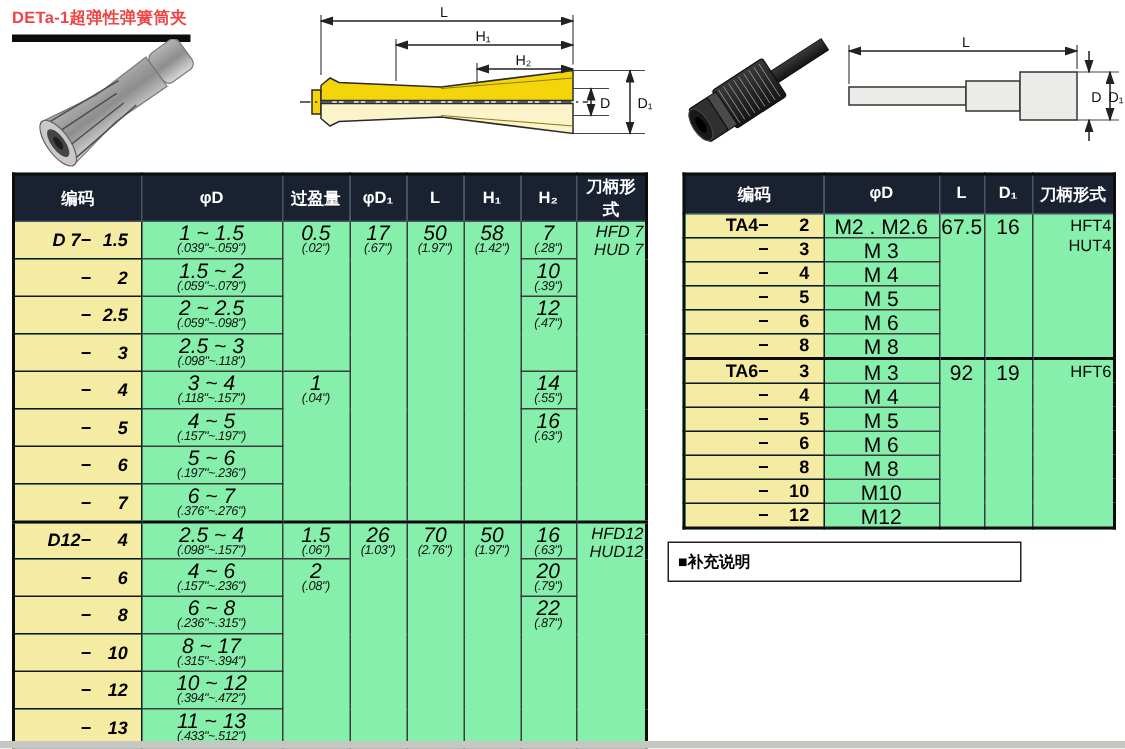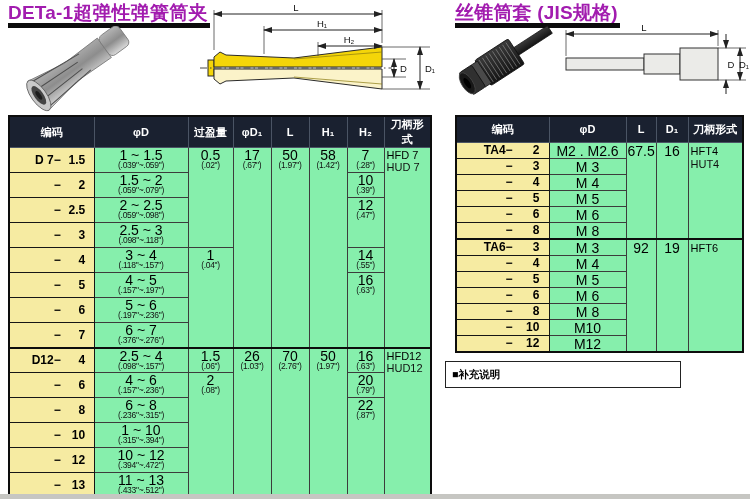--- a/index.html
+++ b/index.html
@@ -5,21 +5,21 @@
   * { margin:0; padding:0; box-sizing:border-box; }
   html,body { width:750px; height:499px; }
   body {
     font-family:"Liberation Sans","DejaVu Sans",sans-serif;
     background:#ffffff; position:relative; overflow:hidden;
   }
   .page { position:absolute; inset:0; background:#fff; }
   .bottom-edge { position:absolute; left:0; right:0; bottom:0; height:5px; background:#c6c6c2; }
 
   .title {
-    position:absolute; top:4px; font-weight:bold; font-size:19px; color:#a21caf;
+    position:absolute; top:4px; font-weight:bold; font-size:11px; color:#ef4444;
     line-height:17px; border-bottom:5px solid #0c0c0c; padding:0 2px 2px 0;
     letter-spacing:0.2px; white-space:nowrap;
   }
   #title-left { left:8px; }
   #title-right { left:455px; }
 
   svg { position:absolute; display:block; }
   #photo-left   { left:8px;   top:26px; }
   #diagram-left { left:184px; top:2px;  }
   #photo-right  { left:446px; top:24px; }
@@ -31,51 +31,50 @@
 
   table { position:absolute; border-collapse:collapse; table-layout:fixed; border:2px solid #0d0d0d; background:#86efac; }
   #left-table  { left:8px;   top:115px; width:422px; }
   #right-table { left:455px; top:115px; width:287px; }
 
   th {
     background:#1a2130; color:#fff; font-size:11px; font-weight:bold;
     height:26px; text-align:center; border:1px solid #4a5464; padding:0 1px;
   }
   td { border:1px solid #3c3c3c; text-align:center; vertical-align:top; padding:0 1px; overflow:hidden; }
-  #left-table tbody tr  { height:25px; }
+  #left-table tbody tr  { height:25px;font-style:italic; }
   #right-table tbody tr { height:16px;padding-left:10px; }
   tr.sec td { border-top:2px solid #0d0d0d; }
 
   td.code {
     background:#f6eba2; font-weight:bold; font-size:12px; color:#000;
     border:1px solid #161616; vertical-align:middle; white-space:nowrap;
   }
   td.code .cl { display:inline-block; width:52%; text-align:right; }
   td.code .cr { display:inline-block; width:30%; text-align:right; }
 
   .v  { font-size:14px; line-height:12px; padding-top:1px; white-space:nowrap; }
   .in { font-size:8.5px; line-height:9px; letter-spacing:-0.3px; white-space:nowrap; color:#111; }
-  td.holder { text-align:left; padding-left:2px; }
+  td.holder { text-align:right; padding-left:2px; }
   td.holder .v, td.holder .in { font-size:11px; line-height:12px; letter-spacing:0; }
   #right-table .v { line-height:14px; }
 
   #note {
     position:absolute; left:445px; top:361px; width:236px; height:27px;
     border:1px solid #222; display:flex; align-items:center; padding:0 6px; gap:8px; background:#fff;
   }
   #note .lbl { font-weight:bold; font-size:10.5px; white-space:nowrap; }
   #note .txt { font-size:8.5px; white-space:nowrap; }
 </style>
 </head>
 <body>
 
 <div class="page">
 
   <div class="title" id="title-left">DETa-1超弹性弹簧筒夹</div>
-  <div class="title" id="title-right">丝锥筒套 (JIS规格)</div>
 
   <svg id="photo-left" width="172" height="87" viewBox="0 0 172 87">
     <defs>
       <linearGradient id="met" x1="0" y1="-1" x2="0" y2="1" gradientUnits="objectBoundingBox">
         <stop offset="0" stop-color="#f2f2f2"></stop>
           <stop offset="0.45" stop-color="#bcbcbc"></stop>
         <stop offset="0.75" stop-color="#8d8d8d"></stop>
           <stop offset="1" stop-color="#d9d9d9"></stop>
       </linearGradient>
     </defs>
@@ -339,21 +338,21 @@
             <div class="in">(.236"~.315")</div>
           </td>
           <td rowspan="4">
             <div class="v">22</div>
             <div class="in">(.87")</div>
           </td>
         </tr>
         <tr>
           <td class="code"><span class="cl">−</span><span class="cr">10</span></td>
           <td>
-            <div class="v">1 ~ 10</div>
+            <div class="v">8 ~ 17</div>
             <div class="in">(.315"~.394")</div>
           </td>
         </tr>
         <tr>
           <td class="code"><span class="cl">−</span><span class="cr">12</span></td>
           <td>
             <div class="v">10 ~ 12</div>
             <div class="in">(.394"~.472")</div>
           </td>
         </tr>

